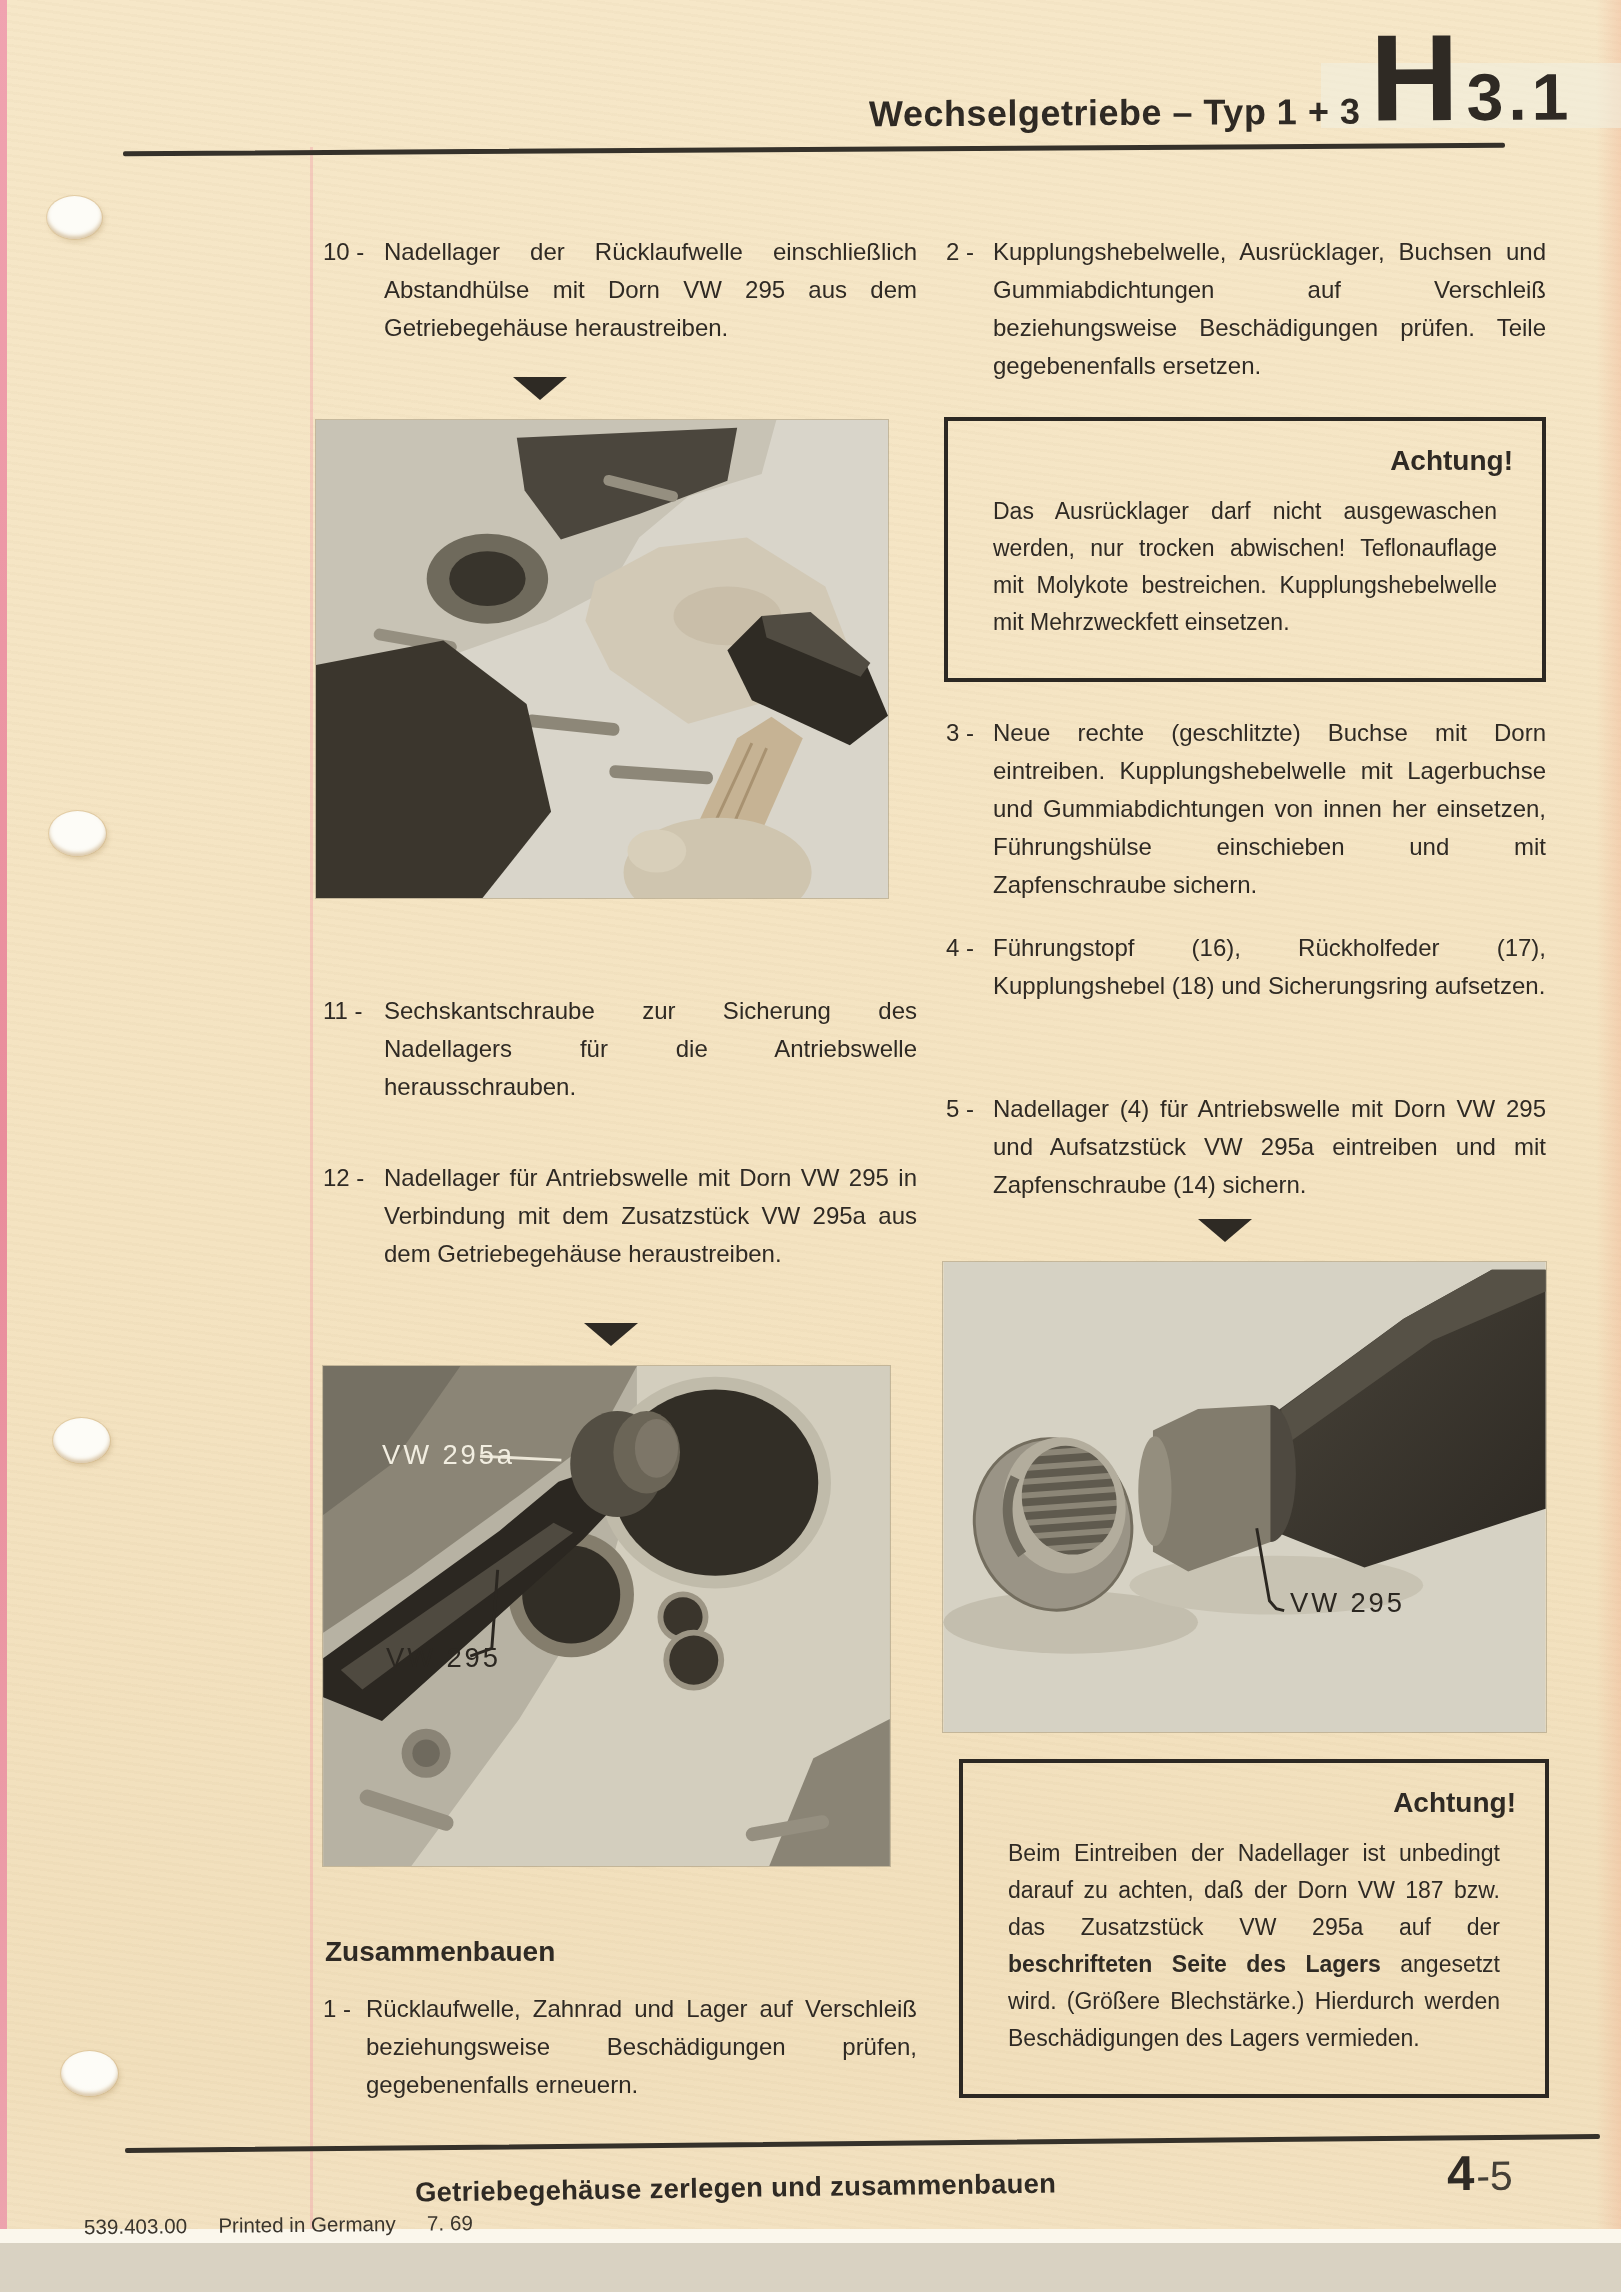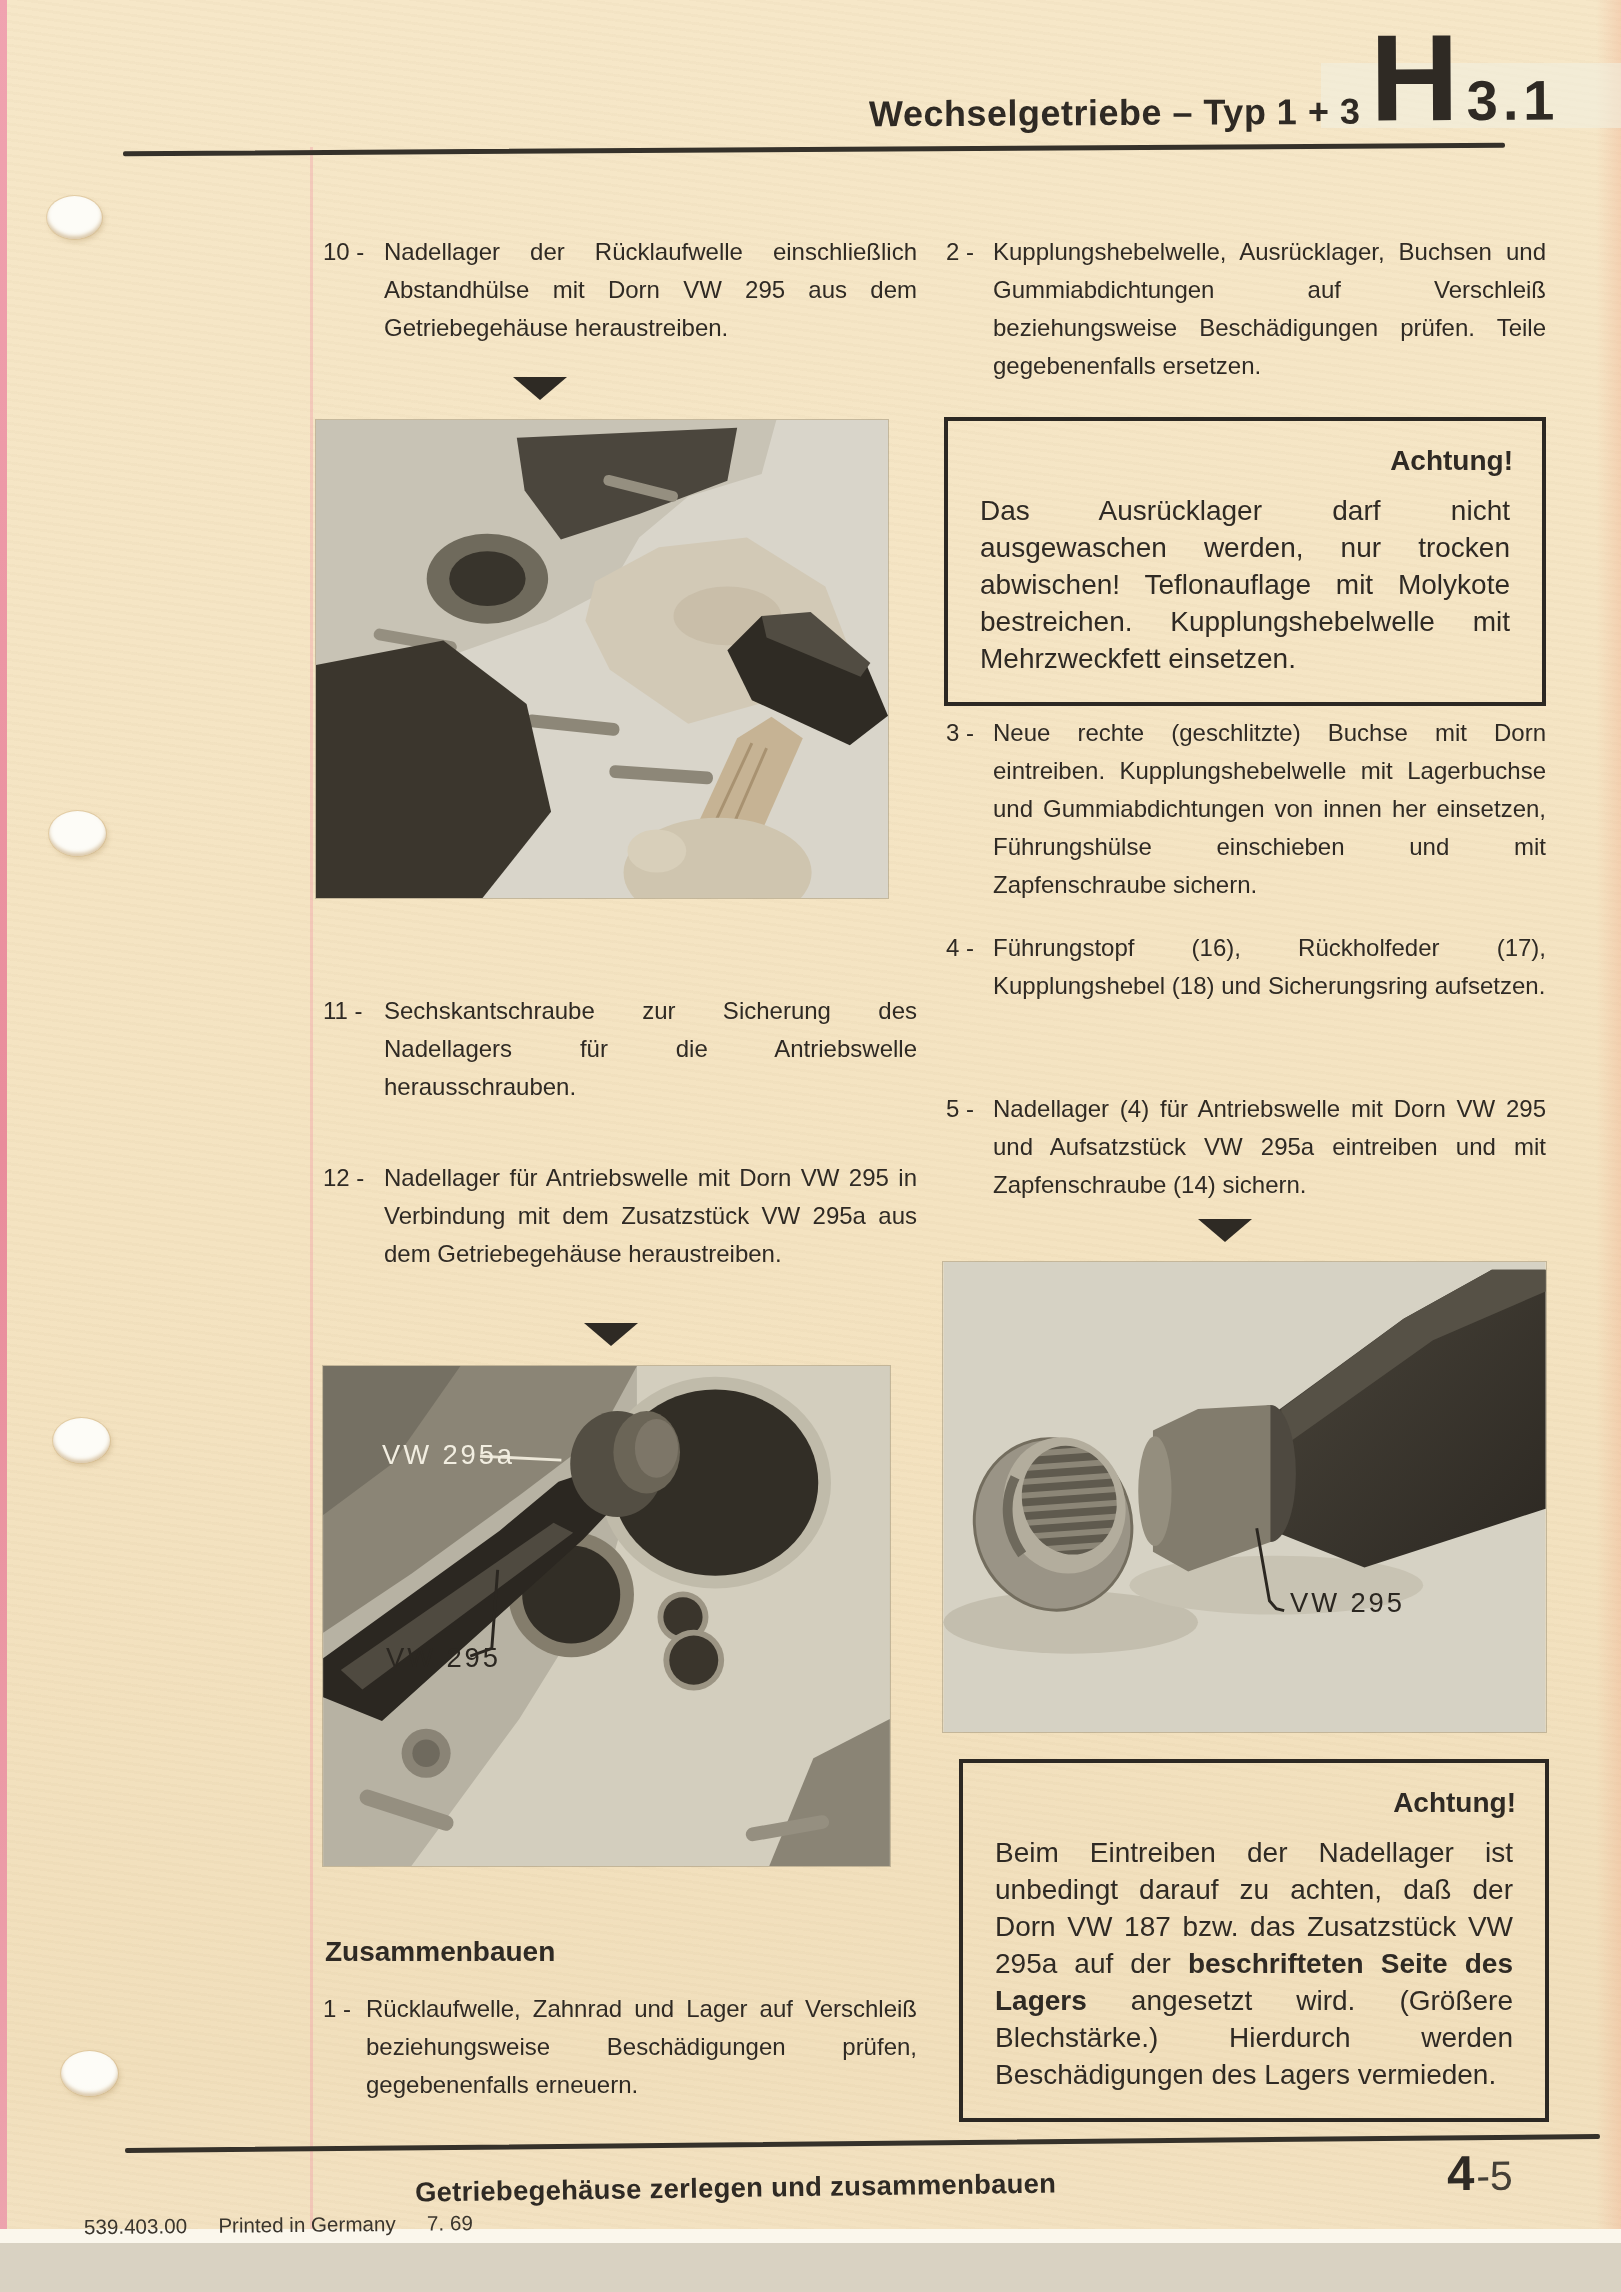--- a/index.html
+++ b/index.html
@@ -19,37 +19,37 @@
   .edge-bottom{position:absolute;left:0;bottom:0;width:1621px;height:13.7px;background:#fbf7ec;}
   .hole{position:absolute;border-radius:50%;background:#fdfcf7;
     box-shadow:inset 0 -2.9px 3.9px rgba(185,150,95,.5),0 0 0 1px rgba(205,175,125,.4),2px 2.9px 4.9px rgba(170,140,90,.3);}
 
   
   .hdr-band{position:absolute;left:1321px;top:63px;width:300px;height:65px;background:rgba(240,240,226,.55);}
   .hdr-title{position:absolute;right:261px;top:92px;font-size:36px;font-weight:700;letter-spacing:0.5px;
     transform:rotate(-.3deg);white-space:nowrap;}
   .hdr-code{position:absolute;left:1370px;top:15.7px;display:flex;align-items:baseline;transform:rotate(-.3deg);}
   .hdr-code .letter{font-size:123px;font-weight:700;line-height:123px;letter-spacing:-2px;}
-  .hdr-code .number{font-size:56px;font-weight:700;margin-left:9.8px;letter-spacing:4.9px;}
+  .hdr-code .number{font-size:66px;font-weight:700;margin-left:9.8px;letter-spacing:4.9px;}
   .rule{position:absolute;height:4.9px;background:#35312a;border-radius:2px;}
   .rule-top{left:123px;top:147px;width:1382px;transform:rotate(-.35deg);}
   .rule-bottom{left:125px;top:2141px;width:1475px;transform:rotate(-.55deg);}
 
   
   .item{position:absolute;display:grid;gap:0;font-size:24px;line-height:38px;}
   .item .num{white-space:nowrap;}
   .item .txt{text-align:justify;}
   .col-left{left:323px;width:594px;grid-template-columns:61px 1fr;}
   .col-right{left:946px;width:600px;grid-template-columns:47px 1fr;}
   .col-left-one{left:323px;width:594px;grid-template-columns:43px 1fr;}
   .heading{position:absolute;font-size:28px;font-weight:700;}
 
   .caution{position:absolute;border:4.9px solid #2c2823;padding:23.5px 29px 21.6px 29px;box-sizing:border-box;}
   .caution .c-title{font-size:28px;font-weight:700;margin:0 0 15.7px 0;text-align:right;}
-  .caution .c-text{font-size:28px;line-height:37px;text-align:justify;margin:3px;}
+  .caution .c-text{font-size:23px;line-height:37px;text-align:justify;margin:16px;}
   .caution .c-text b{font-weight:700;}
 
   .tri{position:absolute;width:0;height:0;border-left:27.4px solid transparent;
     border-right:27.4px solid transparent;border-top:23.5px solid #2e2a24;}
 
   .photo{position:absolute;overflow:hidden;box-shadow:0 0 0 1px rgba(150,140,115,.5);}
   .photo svg{display:block;}
   .photo-label{position:absolute;font-size:27.4px;letter-spacing:2.9px;white-space:nowrap;}
 
   

